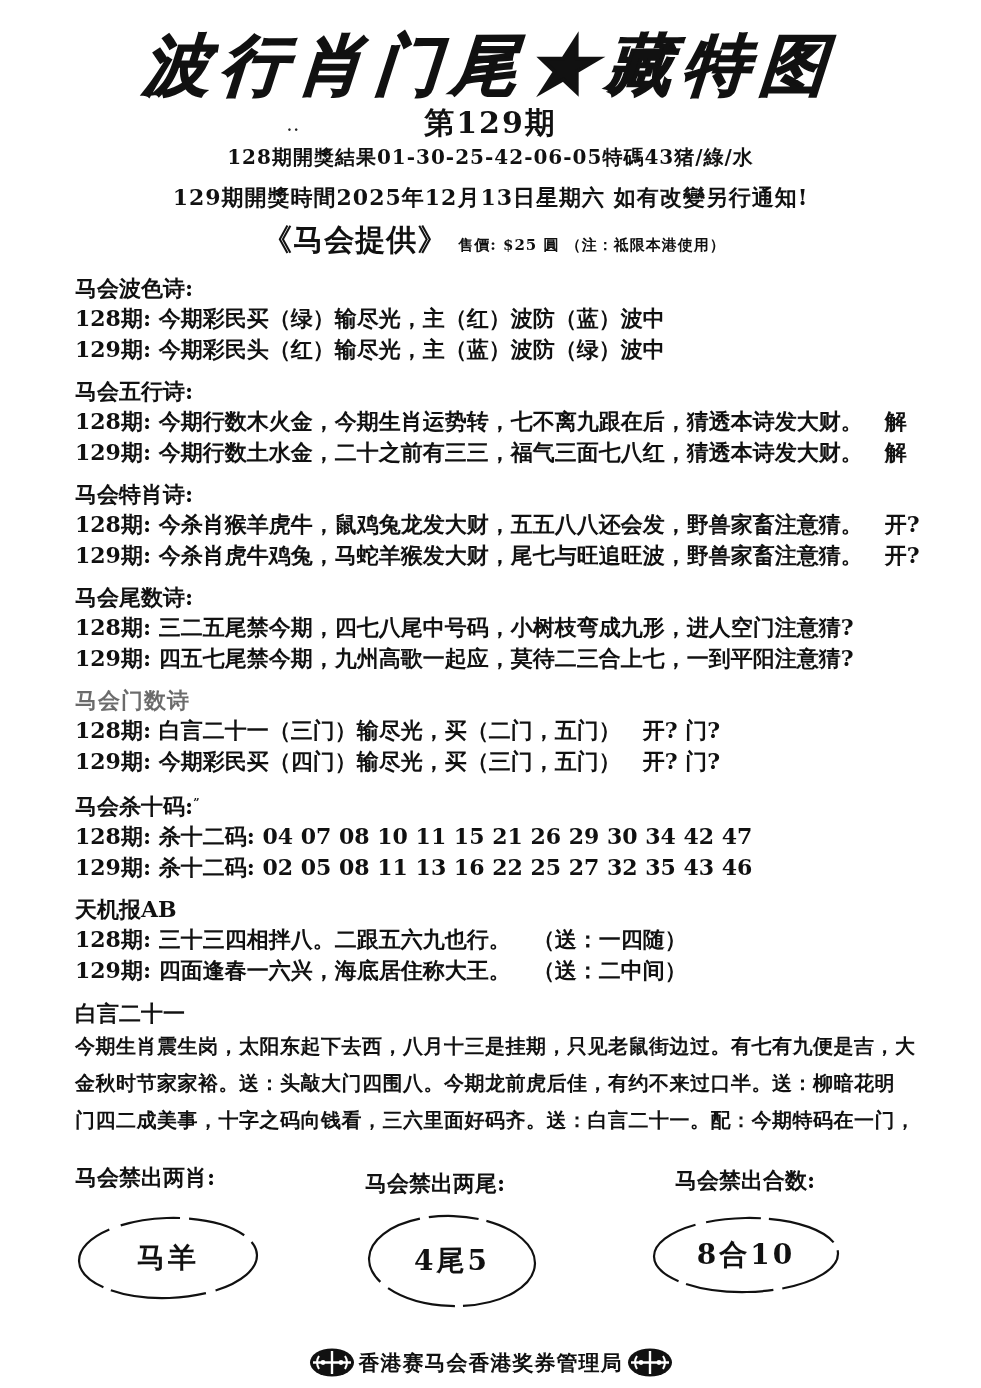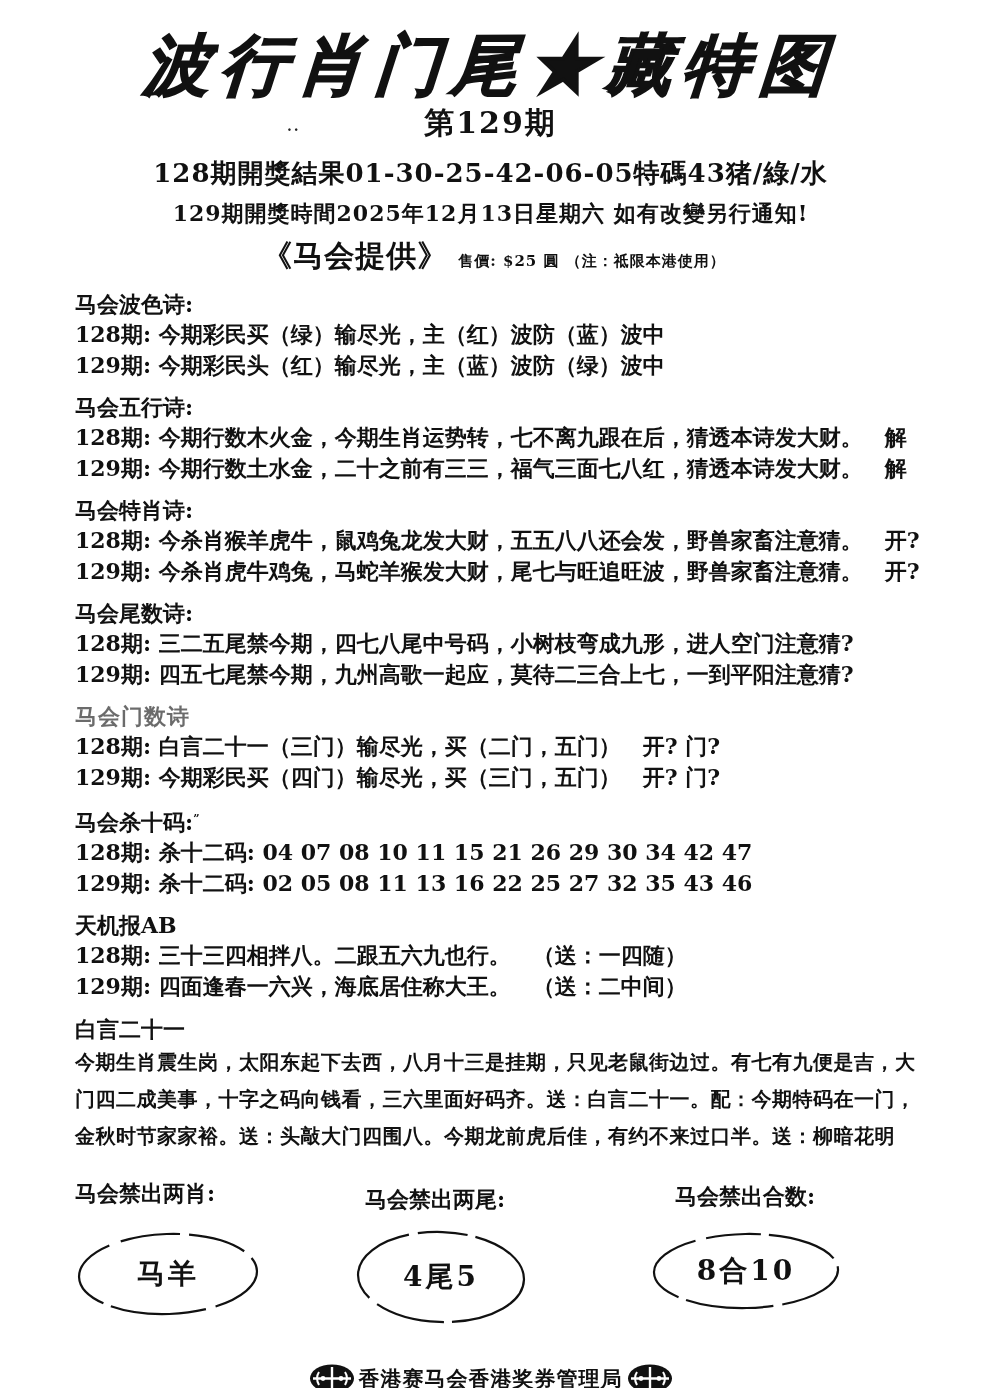--- a/index.html
+++ b/index.html
@@ -11,41 +11,41 @@
   }
   .top{text-align:center;}
   .main-title{
     margin-top:26px;font-size:66px;line-height:78px;letter-spacing:11px;
     font-style:italic;transform:skewX(-4deg);
     -webkit-text-stroke:1.6px #111;
     white-space:nowrap;
   }
   .issue{font-size:30px;line-height:34px;margin-top:2px;letter-spacing:2px;}
   .artifact-dots{position:absolute;left:287px;top:118px;font-size:14px;letter-spacing:2px;color:#222;}
-  .result-line{font-size:26px;line-height:26px;margin-top:20px;letter-spacing:1px;}
+  .result-line{font-size:20px;line-height:26px;margin-top:4px;letter-spacing:1px;}
   .time-line{font-size:22px;line-height:26px;margin-top:14px;letter-spacing:1px;}
   .provider{margin-top:10px;display:flex;justify-content:center;align-items:baseline;padding-left:7px;}
   .provider-name{font-size:30px;letter-spacing:1px;}
   .provider-note{font-size:15px;margin-left:10px;letter-spacing:1px;}
   .main{padding:0 60px 0 75px;margin-top:12px;}
   .section{margin-top:11px;}
   .sec-heading{font-size:22px;line-height:30px;white-space:pre;}
   .sec-heading sup{font-size:11px;}
   .sec-heading.faded{opacity:.62;letter-spacing:1px;}
   .row{font-size:22px;line-height:31px;white-space:pre;}
   .pujing{margin-top:12px;}
   .para-line{font-size:20px;line-height:37px;white-space:pre;letter-spacing:.5px;}
   .forbidden{position:relative;height:158px;margin-top:24px;}
   .fb-label{position:absolute;font-size:22px;white-space:nowrap;}
   .fb-label.c0{left:75px;top:0;}
   .fb-label.c1{left:365px;top:6px;}
   .fb-label.c2{left:675px;top:3px;}
   .oval{position:absolute;display:flex;align-items:center;justify-content:center;}
   .oval.c0{left:75px;top:52px;width:186px;height:86px;}
-  .oval.c1{left:355px;top:50px;width:172px;height:96px;}
+  .oval.c1{left:366px;top:50px;width:172px;height:96px;}
   .oval.c2{left:650px;top:52px;width:192px;height:80px;}
   .oval svg{position:absolute;left:0;top:0;width:100%;height:100%;}
   .oval-text{position:relative;font-size:28px;letter-spacing:3px;}
   .footer{margin-top:26px;text-align:center;}
   .footer-cn{display:flex;justify-content:center;align-items:center;gap:4px;}
   .footer-cn-text{font-size:21px;letter-spacing:1px;}
   .logo{width:46px;height:31px;display:inline-block;}
 </style>
 </head>
 <body>
@@ -104,22 +104,22 @@
 
     <div class="section">
       <div class="sec-heading">天机报AB</div>
       <div class="row">128期: 三十三四相拌八。二跟五六九也行。　（送：一四随）</div>
       <div class="row">129期: 四面逢春一六兴，海底居住称大王。　（送：二中间）</div>
     </div>
 
     <div class="pujing">
       <div class="sec-heading">白言二十一</div>
       <div class="para-line">今期生肖震生岗，太阳东起下去西，八月十三是挂期，只见老鼠街边过。有七有九便是吉，大</div>
+      <div class="para-line">金秋时节家家裕。送：头敲大门四围八。今期龙前虎后佳，有约不来过口半。送：柳暗花明</div>
       <div class="para-line">门四二成美事，十字之码向钱看，三六里面好码齐。送：白言二十一。配：今期特码在一门，</div>
-      <div class="para-line">金秋时节家家裕。送：头敲大门四围八。今期龙前虎后佳，有约不来过口半。送：柳暗花明</div>
     </div>
 
   </div>
 
   <div class="forbidden">
     <div class="fb-label c0">马会禁出两肖:</div>
     <div class="fb-label c1">马会禁出两尾:</div>
     <div class="fb-label c2">马会禁出合数:</div>
 
     <div class="oval c0">

